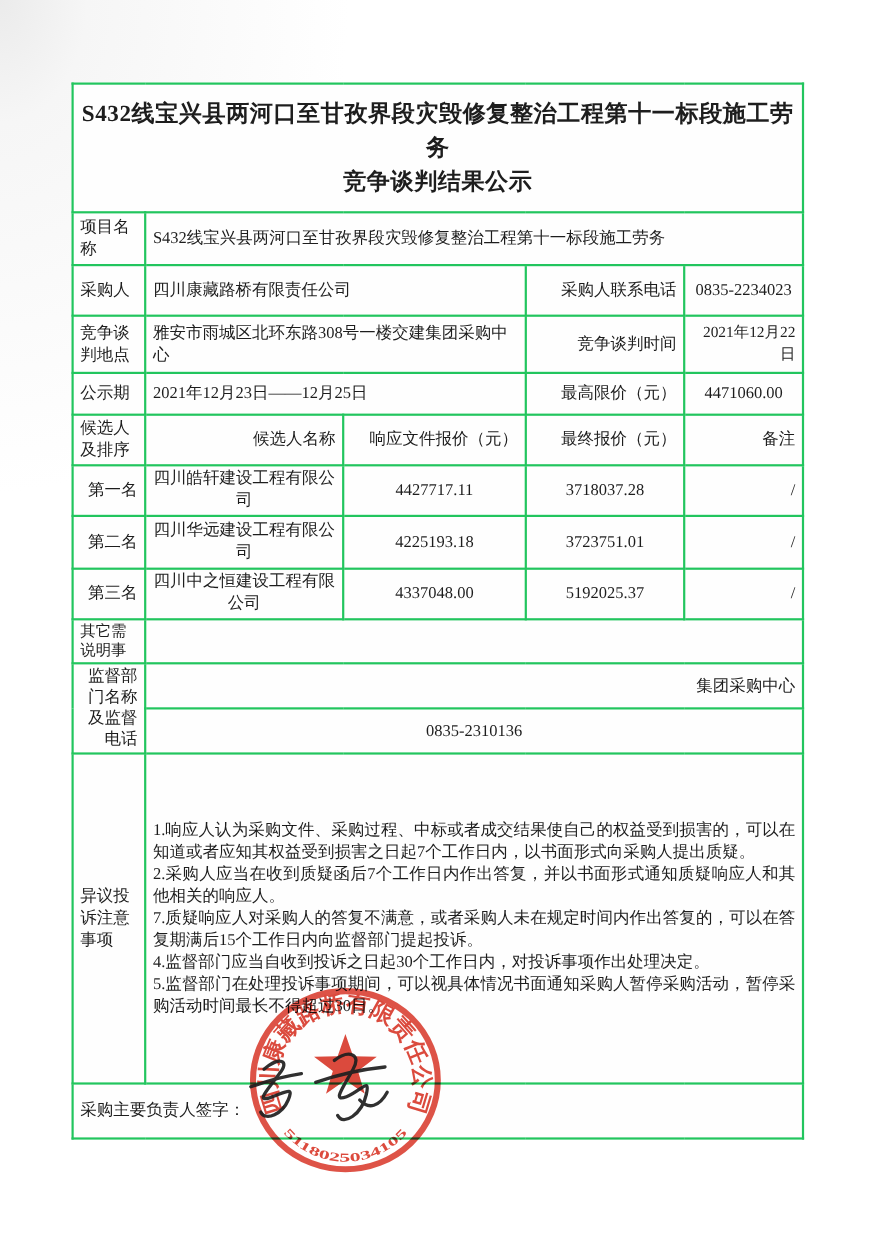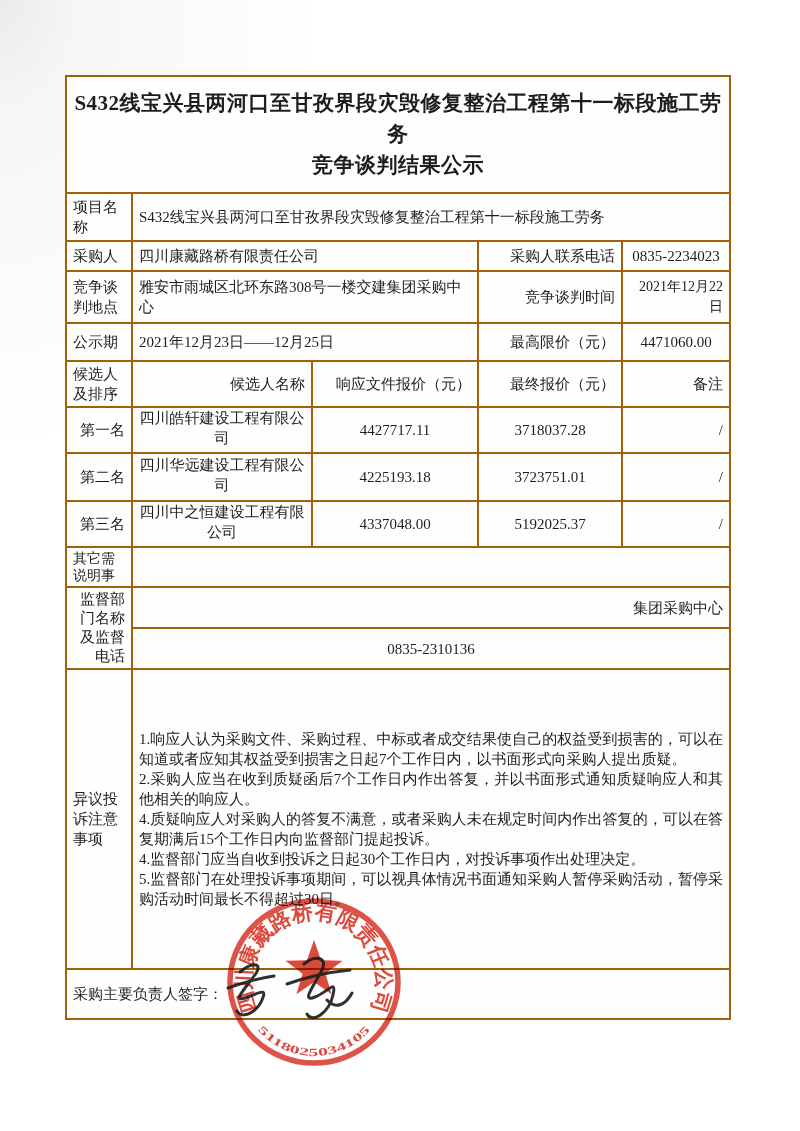--- a/index.html
+++ b/index.html
@@ -10,21 +10,21 @@
     background:radial-gradient(ellipse at 0% 0%, #ebebeb 0%, #f6f6f6 7%, #ffffff 28%);
     position:relative;overflow:hidden;
   }
   .page{position:absolute;inset:0;}
   table.doc{
     position:absolute;left:65px;top:75px;width:664px;
     border-collapse:collapse;table-layout:fixed;
     background:#fefefe;
   }
   table.doc td{
-    border:2px solid #a16207;
+    border:2px solid #22c55e;
     font-size:15px;line-height:20px;
     padding:2px 6px;vertical-align:middle;
     word-break:break-all;
   }
   .title-cell{border:3px solid #262626;text-align:center;vertical-align:middle;padding-top:14px;}
   .title-line{font-size:21px;font-weight:bold;line-height:31px;letter-spacing:0.5px;}
   .lbl{padding:2px 4px 2px 6px;text-align:left;}
   .ctr{text-align:right;}
   .val{text-align:left;padding-left:8px;}
   .name-cell{font-size:13px;text-align:center;padding:2px 2px;font-family:Liberation Mono, monospace;}
@@ -66,21 +66,21 @@
         <div class="title-line">S432线宝兴县两河口至甘孜界段灾毁修复整治工程第十一标段施工劳务</div>
         <div class="title-line">竞争谈判结果公示</div>
       </td>
     </tr>
 
     <tr style="height:48px">
       <td class="lbl">项目名称</td>
       <td colspan="4" class="val">S432线宝兴县两河口至甘孜界段灾毁修复整治工程第十一标段施工劳务</td>
     </tr>
 
-    <tr style="height:30px">
+    <tr style="height:46px">
       <td class="lbl">采购人</td>
       <td colspan="2" class="val">四川康藏路桥有限责任公司</td>
       <td class="ctr">采购人联系电话</td>
       <td class="ctr num-cell">0835-2234023</td>
     </tr>
 
     <tr style="height:52px">
       <td class="lbl">竞争谈判地点</td>
       <td colspan="2" class="val">雅安市雨城区北环东路308号一楼交建集团采购中心</td>
       <td class="ctr">竞争谈判时间</td>
@@ -135,21 +135,21 @@
     </tr>
     <tr style="height:40px">
       <td colspan="4" class="ctr num-cell" style="font-size:15px">0835-2310136</td>
     </tr>
 
     <tr style="height:300px">
       <td class="lbl" style="vertical-align:middle">异议投诉注意事项</td>
       <td colspan="4" class="notice-cell">
         <p class="notice-item">1.响应人认为采购文件、采购过程、中标或者成交结果使自己的权益受到损害的，可以在知道或者应知其权益受到损害之日起7个工作日内，以书面形式向采购人提出质疑。</p>
         <p class="notice-item">2.采购人应当在收到质疑函后7个工作日内作出答复，并以书面形式通知质疑响应人和其他相关的响应人。</p>
-        <p class="notice-item">4.质疑响应人对采购人的答复不满意，或者采购人未在规定时间内作出答复的，可以在答复期满后15个工作日内向监督部门提起投诉。</p>
+        <p class="notice-item">7.质疑响应人对采购人的答复不满意，或者采购人未在规定时间内作出答复的，可以在答复期满后15个工作日内向监督部门提起投诉。</p>
         <p class="notice-item">4.监督部门应当自收到投诉之日起30个工作日内，对投诉事项作出处理决定。</p>
         <p class="notice-item">5.监督部门在处理投诉事项期间，可以视具体情况书面通知采购人暂停采购活动，暂停采购活动时间最长不得超过30日。</p>
       </td>
     </tr>
 
     <tr style="height:50px">
       <td colspan="5" class="sig-cell">
         <span>采购主要负责人签字：</span>
       </td>
     </tr>

